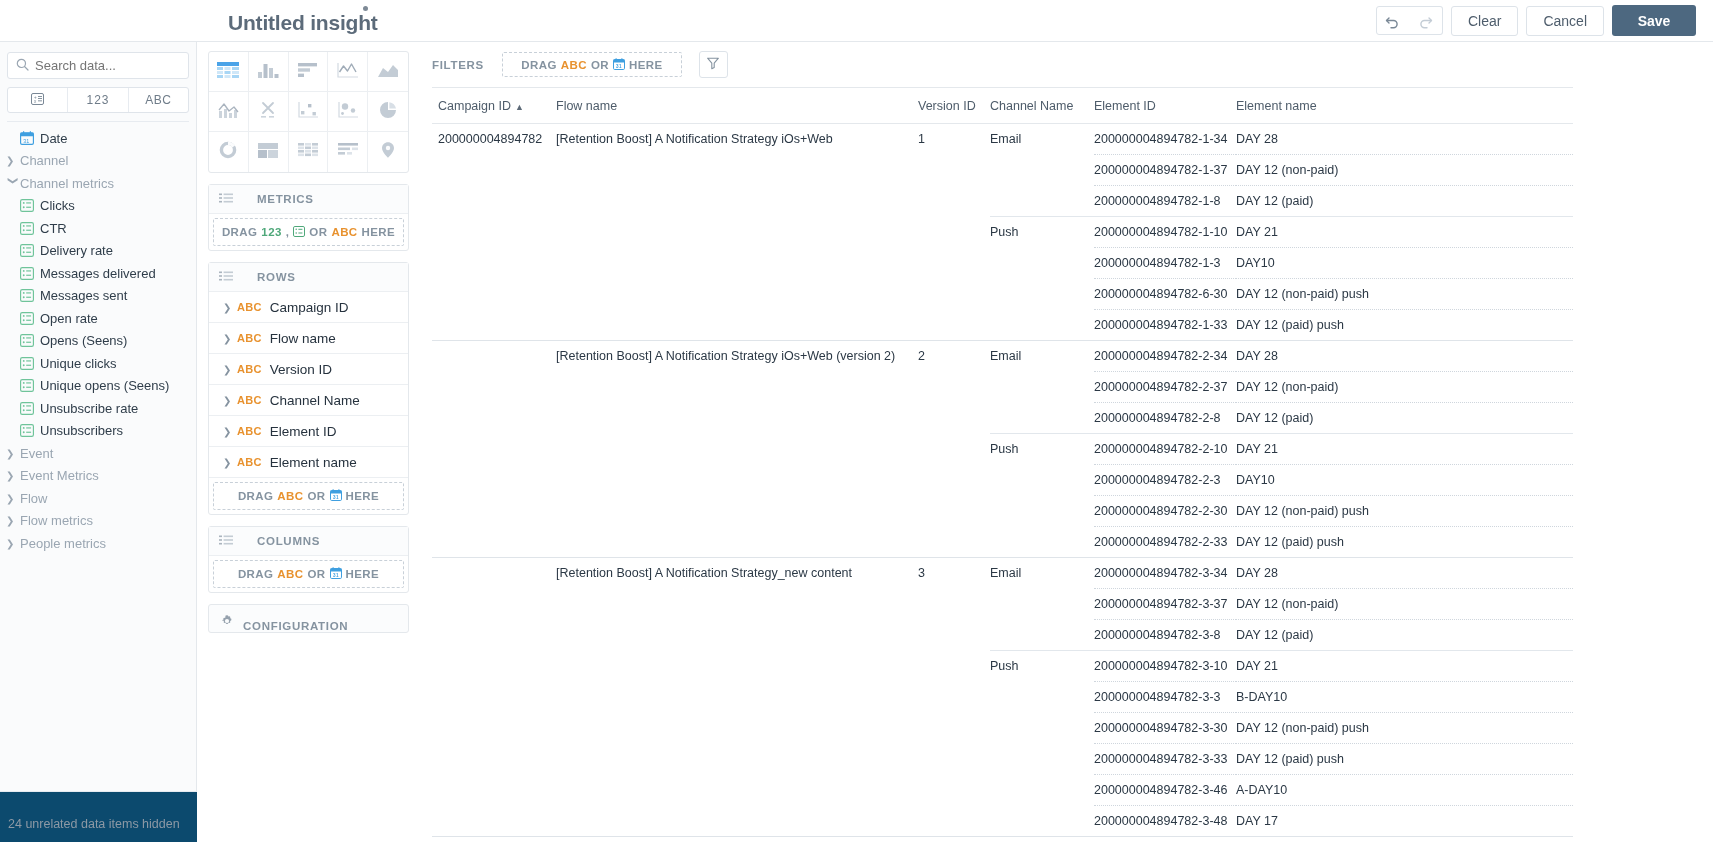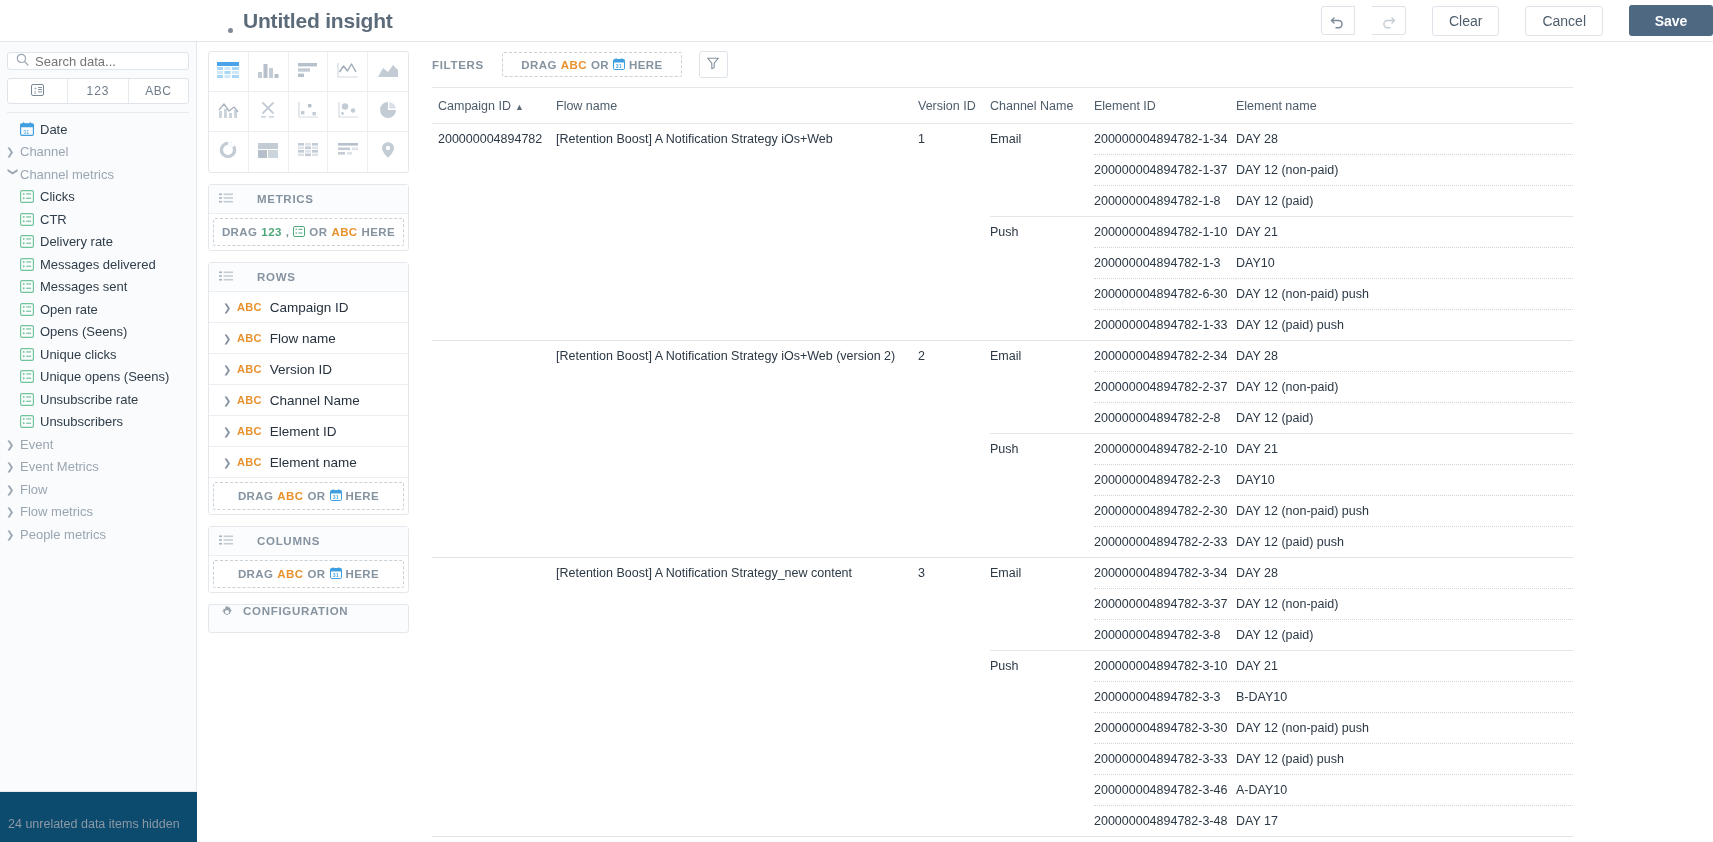--- a/index.html
+++ b/index.html
@@ -10,24 +10,24 @@
     overflow: hidden;
     color: #3a4754;
   }
 
   
   .topbar {
     position: absolute; left: 0; top: 0; width: 1713px; height: 42px;
     background: #ffffff; border-bottom: 1px solid #e4e8ec;
     display: flex; align-items: center;
   }
-  .title-wrap { display: flex; align-items: flex-end; margin-left: 228px; }
+  .title-wrap { display: flex; align-items: flex-end; margin-left: 228px; flex-direction: column; }
   .dot { width: 5px; height: 5px; border-radius: 50%; background: #7e8a96; margin-right: 10px; }
   .page-title { font-size: 21px; font-weight: bold; color: #5c6b7a; letter-spacing: -0.2px; }
-  .topbar-actions { margin-left: auto; display: flex; align-items: center; gap: 26px; }
+  .topbar-actions { margin-left: auto; display: flex; align-items: center; gap: 8px; padding-right: 17px; }
   .icon-btn {
     width: 34px; height: 29px; border: 1px solid #dde3e9; background: #fff;
     border-radius: 3px; display: flex; align-items: center; justify-content: center;
     cursor: pointer;
   }
   .icon-btn svg { display: block; }
   .icon-btn.sep-left { margin-left: -9px; border-left: none; border-radius: 0 3px 3px 0; }
   .icon-btn.sep-right { border-radius: 3px 0 0 3px; }
   .txt-btn {
     height: 30px; min-width: 62px; padding: 0 16px; border: 1px solid #dde3e9;
@@ -40,21 +40,21 @@
     font-family: "Liberation Sans", sans-serif; cursor: pointer;
   }
 
   
   .datapanel {
     position: absolute; left: 0; top: 42px; width: 197px; height: 800px;
     background: #fafbfc; border-right: 1px solid #e4e8ec;
   }
   .search-row { padding: 10px 7px 0 7px; }
   .search-box {
-    display: flex; align-items: center; height: 18px;
+    display: flex; align-items: center; height: 27px;
     border: 1px solid #dfe4ea; border-radius: 3px; background: #fff; padding: 0 8px;
   }
   .search-box svg { flex: none; margin-right: 6px; }
   .search-box input {
     border: none; outline: none; font-size: 13px; color: #8c98a4;
     font-family: "Liberation Sans", sans-serif; width: 100%; background: transparent;
   }
   .type-filter {
     display: flex; margin: 8px 7px 0 7px; height: 26px;
     border: 1px solid #dfe4ea; border-radius: 3px; background: #fff; overflow: hidden;
@@ -114,21 +114,21 @@
   .dz-123 { color: #4fa87a; }
   .shelf-row {
     display: flex; align-items: center; height: 31px; padding-left: 14px;
     border-bottom: 1px solid #eceff2; cursor: pointer;
   }
   .shelf-row .caret { color: #8593a0; }
   .shelf-row .tag { font-size: 11px; font-weight: bold; color: #e8922f; margin-right: 8px; letter-spacing: 0.3px; }
   .shelf-row .fieldname { font-size: 13.5px; color: #26323e; }
   .config-btn {
     margin: 11px 11px 0 10px; border: 1px solid #e4e8ec; border-radius: 3px;
-    height: 29px; display: flex; align-items: flex-start; padding-left: 11px;
+    height: 29px; display: flex; align-items: flex-end; padding-left: 11px;
     background: #fbfcfd; cursor: pointer;
   }
   .config-btn .shelf-title { margin-left: 9px; }
 
   
   .main { position: absolute; left: 420px; top: 42px; right: 0; bottom: 0; background: #fff; }
   .filters-bar { display: flex; align-items: center; height: 45px; padding-left: 12px; }
   .filters-label { font-size: 11.5px; font-weight: bold; color: #8593a0; letter-spacing: 0.7px; margin-right: 18px; }
   .filters-dz {
     width: 180px; height: 25px; border: 1px dashed #c8d0d8; border-radius: 2px;

